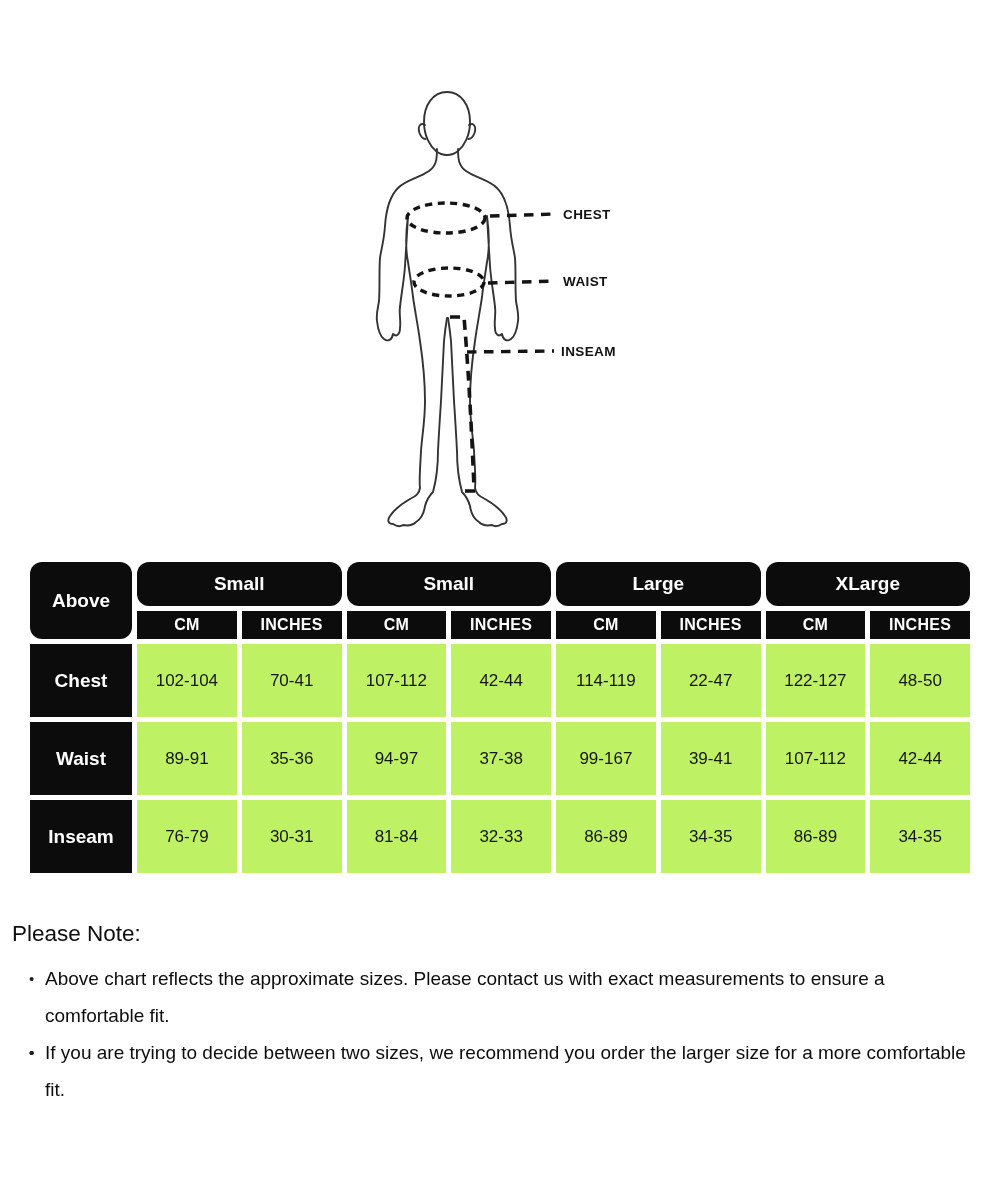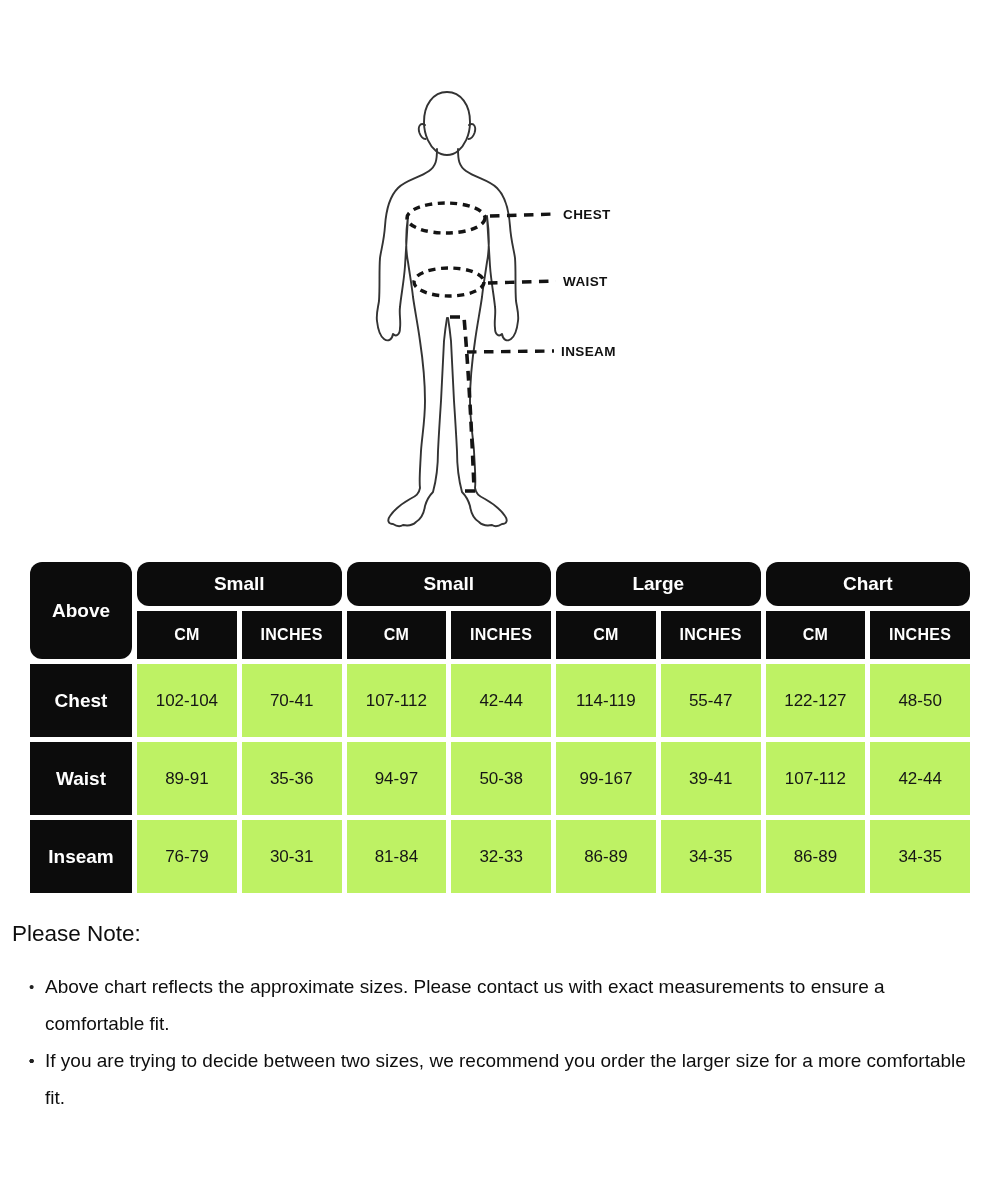--- a/index.html
+++ b/index.html
@@ -14,28 +14,28 @@
   .figure-area { position:absolute; top:85px; left:0; width:1000px; height:458px; }
   .figure-area svg { display:block; }
 
   table.size-table {
     position:absolute; top:557px; left:25px; width:950px;
     border-collapse:separate; border-spacing:5px; table-layout:fixed;
   }
   table.size-table td { text-align:center; vertical-align:middle; padding:0; }
   .hdr  { background:#0c0c0c; color:#ffffff; font-weight:bold; }
   .group-row td { height:44px; font-size:19px;border-radius:12px; }
-  .unit-row  td { height:48px; font-size:16px; letter-spacing:0.3px; }
+  .unit-row  td { height:28px; font-size:16px; letter-spacing:0.3px; }
   .corner { font-size:20px; }
   .data-row td { height:73px; }
   .data-row .rowlabel { font-size:19px; }
   .val { background:#bef264; color:#161616; font-size:17px; }
 
   .notes { position:absolute; top:921px; left:12px; width:958px; }
-  .notes-heading { font-size:22.5px; color:#0e0e0e; margin:0 0 21px 0; }
+  .notes-heading { font-size:22.5px; color:#0e0e0e; margin:0 0 13px 0; }
   ul.notes-list { list-style:none; margin:0; padding:0; }
   ul.notes-list li { position:relative; padding-left:33px; width:925px;
     font-size:19px; line-height:37px; color:#0e0e0e; }
   .bullet { position:absolute; left:17px; top:0; font-size:15px; line-height:37px; color:#222; }
 </style>
 </head>
 <body>
 
 <div class="page">
 
@@ -141,49 +141,49 @@
         <col>
         <col>
         <col>
     </colgroup>
     <tbody>
       <tr class="group-row">
         <td rowspan="2" class="hdr corner">Above</td>
         <td colspan="2" class="hdr">Small</td>
         <td colspan="2" class="hdr">Small</td>
         <td colspan="2" class="hdr">Large</td>
-        <td colspan="2" class="hdr">Chart</td>
+        <td colspan="2" class="hdr">XLarge</td>
       </tr>
       <tr class="unit-row">
         <td class="hdr">CM</td>
         <td class="hdr">INCHES</td>
         <td class="hdr">CM</td>
         <td class="hdr">INCHES</td>
         <td class="hdr">CM</td>
         <td class="hdr">INCHES</td>
         <td class="hdr">CM</td>
         <td class="hdr">INCHES</td>
       </tr>
       <tr class="data-row">
         <td class="hdr rowlabel">Chest</td>
         <td class="val">102-104</td>
         <td class="val">70-41</td>
         <td class="val">107-112</td>
         <td class="val">42-44</td>
         <td class="val">114-119</td>
-        <td class="val">55-47</td>
+        <td class="val">22-47</td>
         <td class="val">122-127</td>
         <td class="val">48-50</td>
       </tr>
       <tr class="data-row">
         <td class="hdr rowlabel">Waist</td>
         <td class="val">89-91</td>
         <td class="val">35-36</td>
         <td class="val">94-97</td>
-        <td class="val">50-38</td>
+        <td class="val">37-38</td>
         <td class="val">99-167</td>
         <td class="val">39-41</td>
         <td class="val">107-112</td>
         <td class="val">42-44</td>
       </tr>
       <tr class="data-row">
         <td class="hdr rowlabel">Inseam</td>
         <td class="val">76-79</td>
         <td class="val">30-31</td>
         <td class="val">81-84</td>

